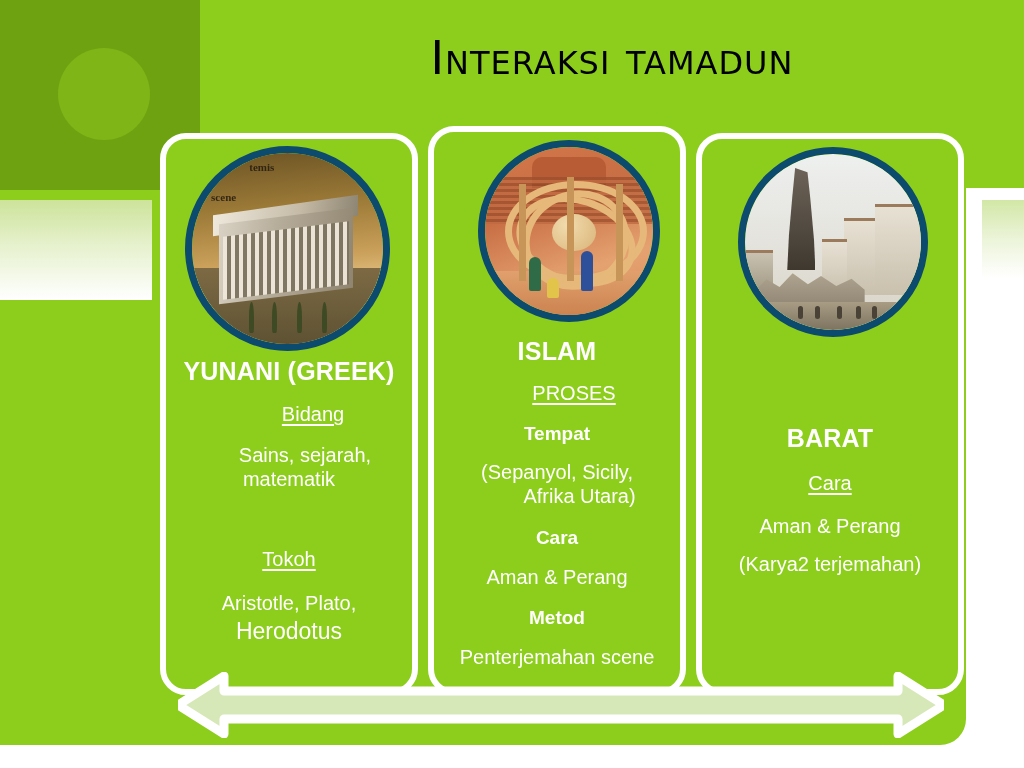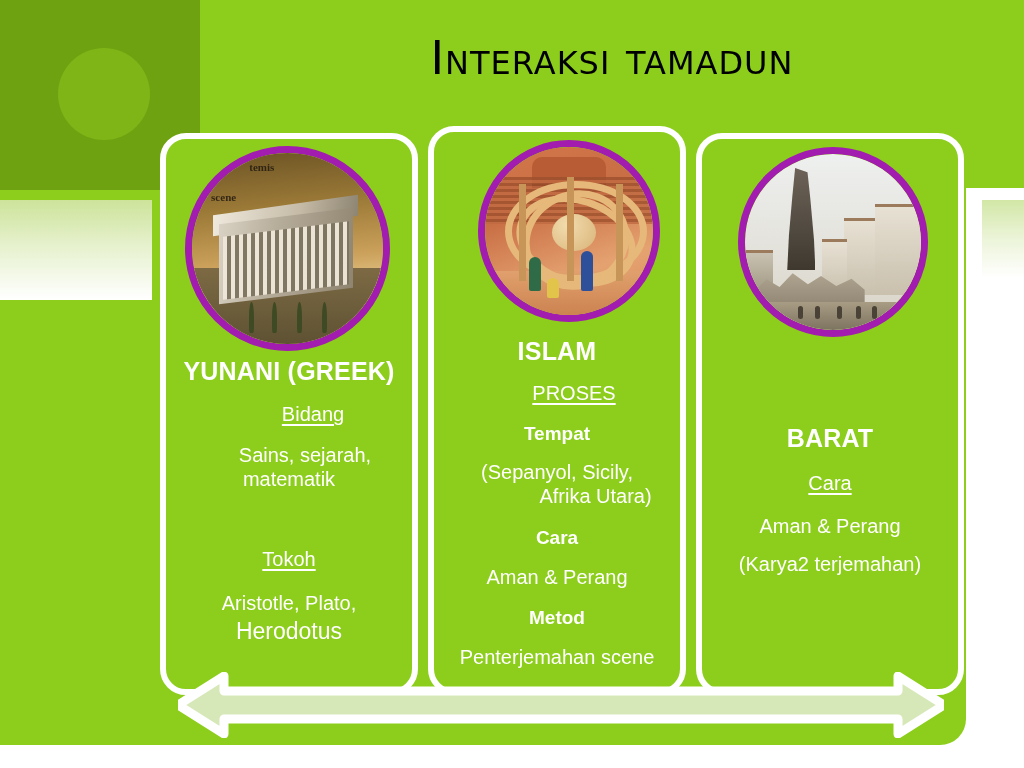--- a/index.html
+++ b/index.html
@@ -36,21 +36,21 @@
     position:absolute;background:#8CCE1B;
     border:6px solid #ffffff;border-radius:26px;
     box-sizing:border-box;
   }
   #card-greek{left:160px;top:133px;width:258px;height:562px;}
   #card-islam{left:428px;top:126px;width:258px;height:569px;}
   #card-barat{left:696px;top:133px;width:268px;height:562px;}
 
   
   .photo{
-    position:absolute;border-radius:50%;border:7px solid #a21caf;
+    position:absolute;border-radius:50%;border:7px solid #0c4a6e;
     box-sizing:border-box;overflow:hidden;
   }
   .photo .inner{position:absolute;inset:0;border-radius:50%;overflow:hidden;}
   #photo-greek{left:185px;top:146px;width:205px;height:205px;}
   #photo-islam{left:478px;top:140px;width:182px;height:182px;}
   #photo-barat{left:738px;top:147px;width:190px;height:190px;}
 
   
   .greek-sky{position:absolute;inset:0;
     background:linear-gradient(175deg,#6b5324 0%,#9d7b38 30%,#caa05a 55%,#e8c98c 72%,#a88a57 100%);}
@@ -166,21 +166,21 @@
       <div class="isl-fig" style="left:26%;background:#2f6b47;"></div>
       <div class="isl-fig" style="left:57%;background:#2e4f9a;height:40px;"></div>
       <div class="isl-fig" style="left:37%;background:#e3c44a;height:20px;bottom:10%;"></div>
     </div>
   </div>
 
   <div class="ct hdr" style="top:337px;left:428px;width:258px;">ISLAM</div>
   <div class="ct sub-u" style="top:382px;left:428px;width:292px;">PROSES</div>
   <div class="ct sub-b" style="top:423px;left:428px;width:258px;">Tempat</div>
   <div class="ct body" style="top:460px;left:428px;width:258px;">(Sepanyol, Sicily,</div>
-  <div class="ct body" style="top:484px;left:428px;width:303px;margin-left:16px;">Afrika Utara)</div>
+  <div class="ct body" style="top:484px;left:428px;width:303px;">Afrika Utara)</div>
   <div class="ct sub-b" style="top:527px;left:428px;width:258px;">Cara</div>
   <div class="ct body" style="top:565px;left:428px;width:258px;">Aman &amp; Perang</div>
   <div class="ct sub-b" style="top:607px;left:428px;width:258px;">Metod</div>
   <div class="ct body" style="top:645px;left:428px;width:258px;">Penterjemahan scene</div>
 
   <div class="card" id="card-barat"></div>
 
   <div class="photo" id="photo-barat">
     <div class="inner">
       <div class="bar-sky"></div>

